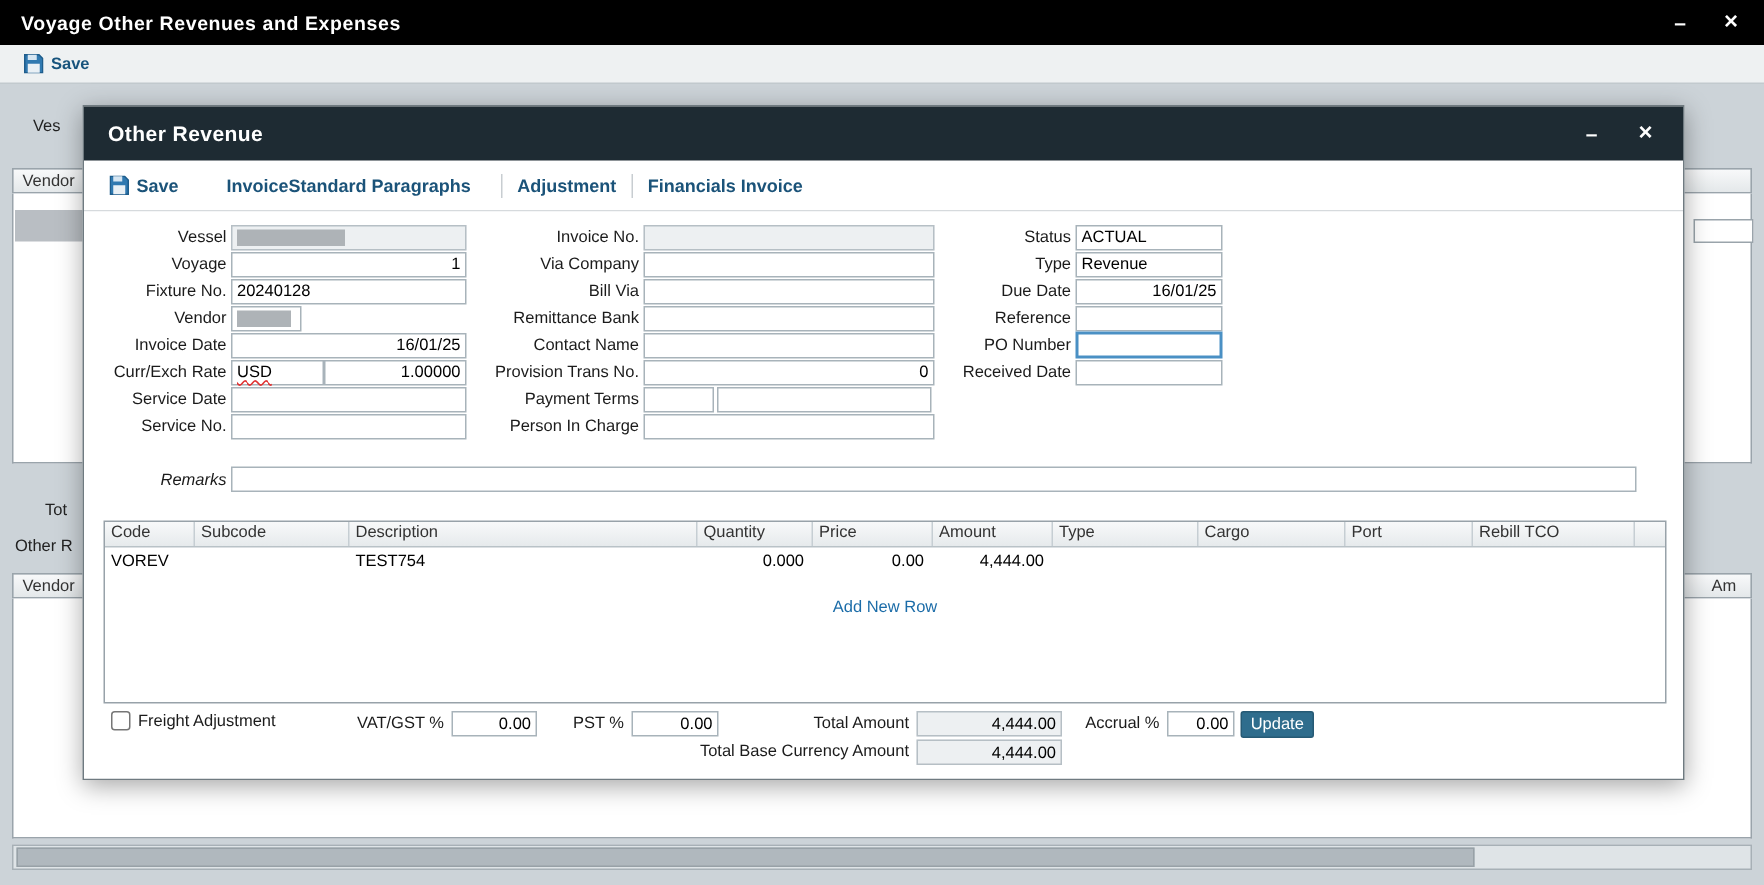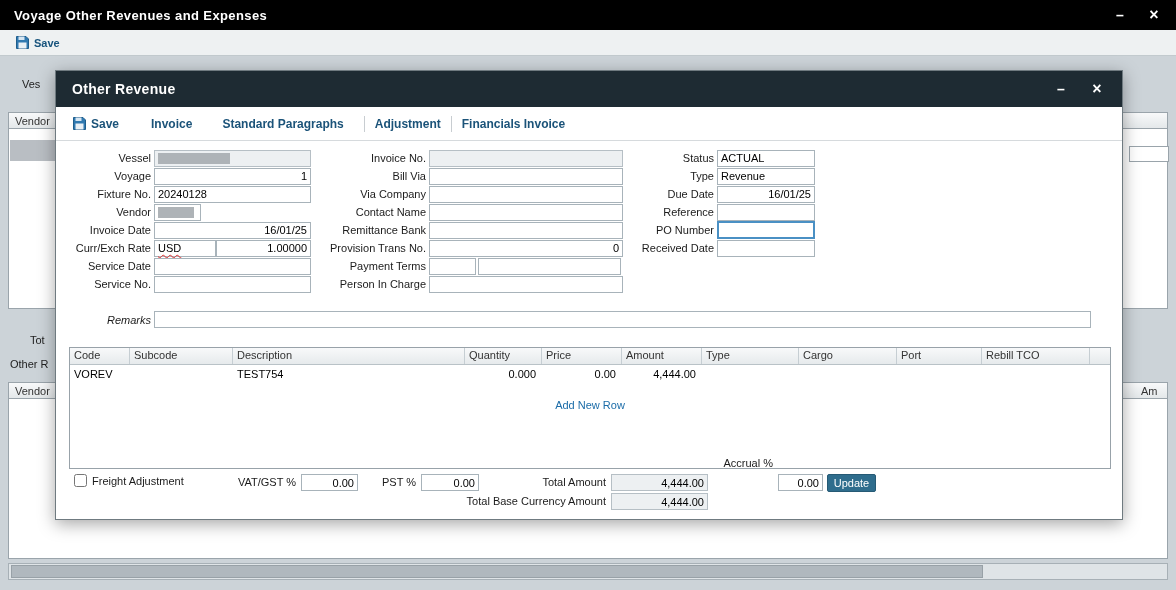--- a/index.html
+++ b/index.html
@@ -60,21 +60,21 @@
            color:#fff; font-weight:bold; cursor:default; }
   .m-min { right:48px; font-size:14px; }
   .m-close { right:12px; font-size:16px; }
 
   .modal-toolbar {
     height:34px; flex:0 0 34px; background:#fff; border-bottom:1px solid #d6dadd;
     display:flex; align-items:center; padding-left:17px;
   }
   .mt-item { font-size:12px; font-weight:bold; color:#1b5379; cursor:pointer; white-space:nowrap; }
   .mt-save { display:flex; align-items:center; gap:5px; margin-right:32px; }
-  .mt-invoice { margin-right:30px; }
+  .mt-invoice { }
   .mt-sp { margin-right:10px; }
   .vsep { width:1px; height:16px; background:#c8cdd1; margin:0 10px; }
 
   .modal-body { position:relative; flex:1; background:#fff; overflow:hidden; }
 
   .fcol { position:absolute; top:8px; }
   .fcol-left  { left:3px; }
   .fcol-mid   { left:260px; }
   .fcol-right { left:568px; }
   .frow { display:flex; align-items:center; height:18px; }
@@ -249,33 +249,33 @@
         <input class="finput fw" value="" style="">
       </div>
     </div>
 
     <div class="fcol fcol-mid">
       <div class="frow">
         <label class="flabel">Invoice No.</label>
         <input class="finput fw ro" readonly="" value="" style="">
       </div>
       <div class="frow">
+        <label class="flabel">Via Company</label>
+        <input class="finput fw" value="" style="">
+      </div>
+      <div class="frow">
         <label class="flabel">Bill Via</label>
         <input class="finput fw" value="" style="">
       </div>
       <div class="frow">
-        <label class="flabel">Via Company</label>
+        <label class="flabel">Remittance Bank</label>
         <input class="finput fw" value="" style="">
       </div>
       <div class="frow">
         <label class="flabel">Contact Name</label>
-        <input class="finput fw" value="" style="">
-      </div>
-      <div class="frow">
-        <label class="flabel">Remittance Bank</label>
         <input class="finput fw" value="" style="">
       </div>
       <div class="frow">
         <label class="flabel">Provision Trans No.</label>
         <input class="finput fw num" value="0" style="">
       </div>
       <div class="frow">
         <label class="flabel">Payment Terms</label>
         <input class="finput w-pt1" value="" style="">
         <input class="finput w-pt2" value="" style="">
@@ -356,21 +356,21 @@
 
     <span class="f-lbl" style="left:170px; top:333px; width:70px;">VAT/GST %</span>
     <input class="f-field" style="left: 245px; top: 333px; width: 57px;" value="0.00">
 
     <span class="f-lbl" style="left:312px; top:333px; width:48px;">PST %</span>
     <input class="f-field" style="left: 365px; top: 333px; width: 58px;" value="0.00">
 
     <span class="f-lbl" style="left:455px; top:333px; width:95px;">Total Amount</span>
     <input class="f-field ro" style="left: 555px; top: 333px; width: 97px;" readonly="" value="4,444.00">
 
-    <span class="f-lbl" style="left:652px; top:314px; width:65px;">Accrual %</span>
+    <span class="f-lbl" style="left:652px; top:333px; width:65px;">Accrual %</span>
     <input class="f-field" style="left: 722px; top: 333px; width: 45px;" value="0.00">
 
     <button class="update-btn">Update</button>
 
     <span class="f-lbl" style="left:395px; top:352px; width:155px;">Total Base Currency Amount</span>
     <input class="f-field ro" style="left: 555px; top: 352px; width: 97px;" readonly="" value="4,444.00">
 
   </div>
 </div>
 

